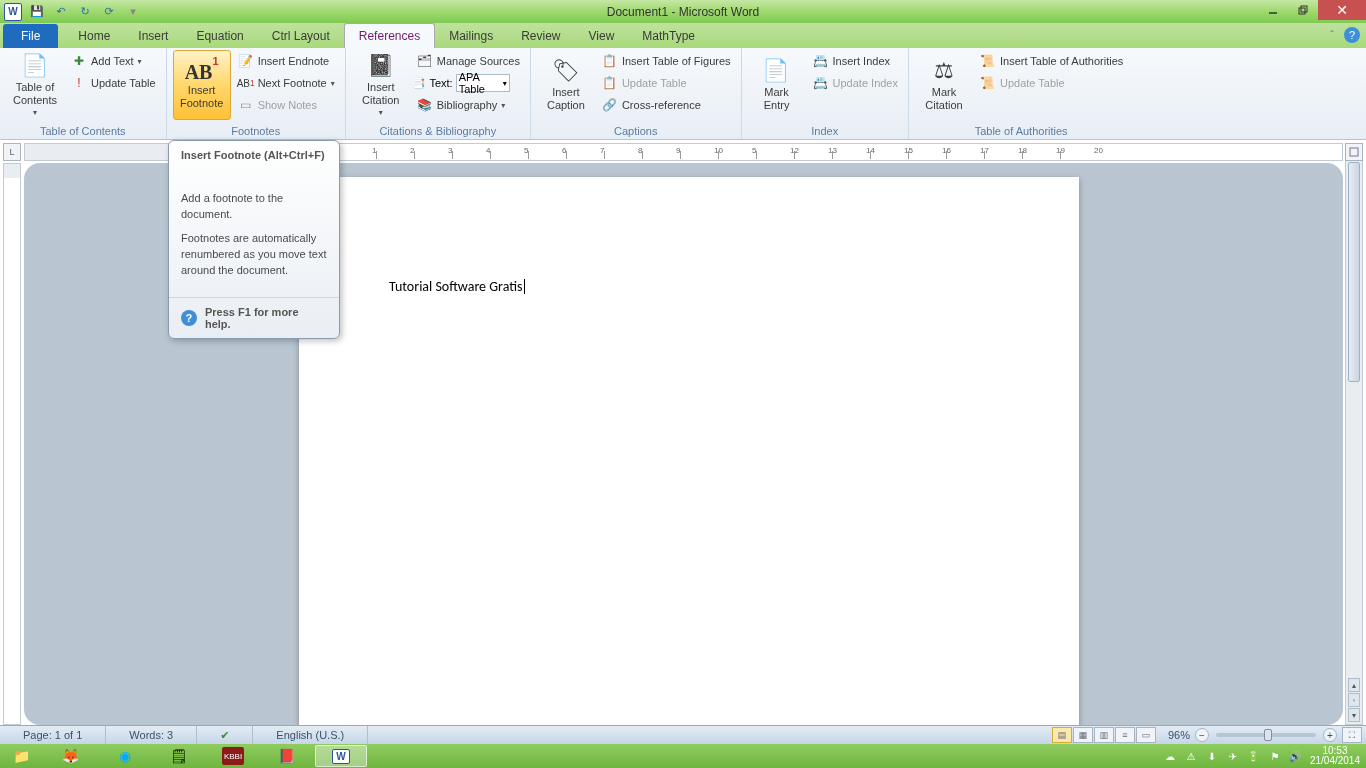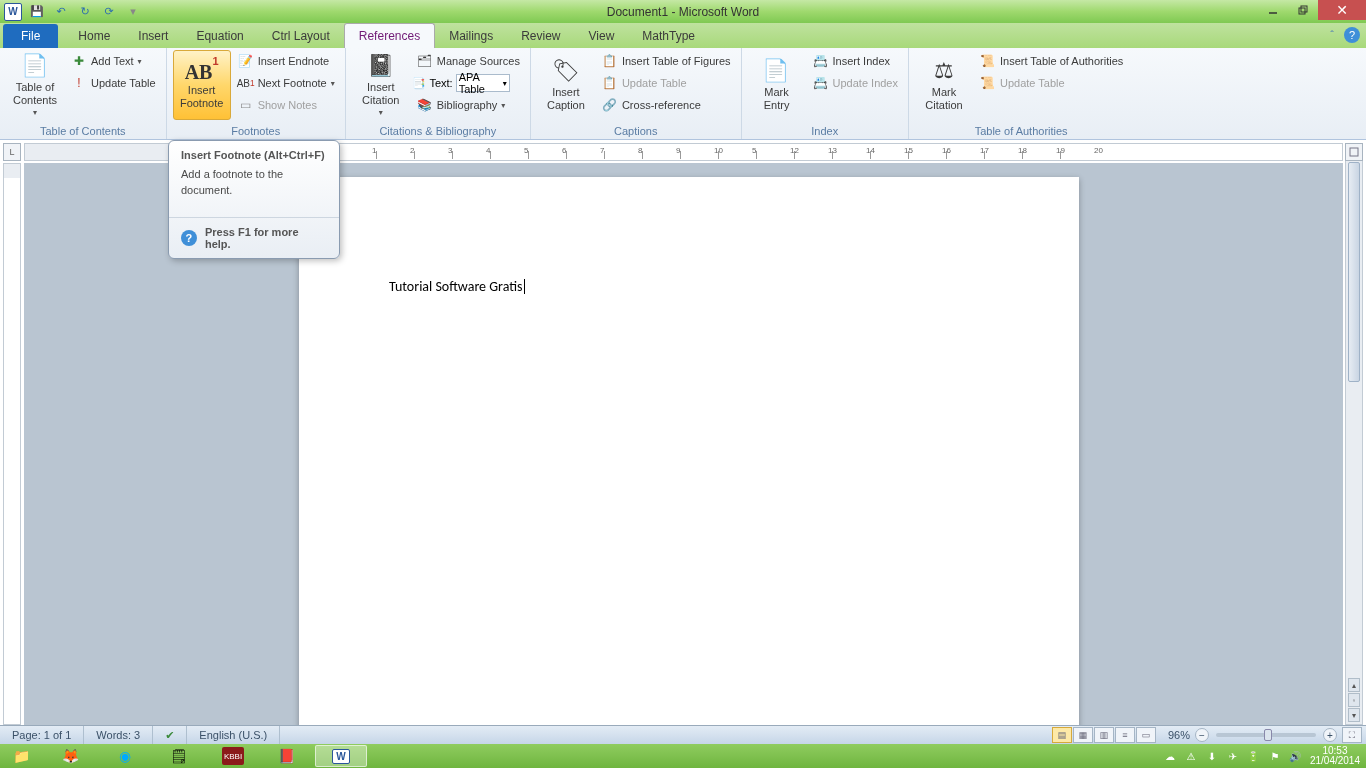--- a/index.html
+++ b/index.html
@@ -36,46 +36,46 @@
 .small-btn { display: flex; align-items: center; gap: 4px; padding: 2px 4px; font-size: 11px; color: #3b3b3b; cursor: pointer; height: 22px; white-space:nowrap;}
 .small-btn.disabled { color: #a0a0a0; }
 .small-btn .ic { width: 16px; height: 16px; display: inline-flex; align-items: center; justify-content: center; font-size: 12px; }
 .dd-arrow::after { content: " ▾"; font-size: 8px; color: #555;}
 .style-row { display:flex; align-items:center; gap:3px; font-size:11px; height:22px;}
 .style-combo { border:1px solid #abc; background:#fff; height:18px; width:54px; font-size:11px; padding:0 2px; display:flex; align-items:center; justify-content:space-between;}
 
 
 .tooltip { position: absolute; left: 168px; top: 140px; width: 172px; background: linear-gradient(to bottom,#ffffff 0%, #e9eef4 100%); border: 1px solid #8a9bb0; border-radius: 6px; box-shadow: 2px 2px 6px rgba(0,0,0,0.25); z-index: 100; font-size: 11px; color: #4a4a4a; }
 .tooltip-head { font-weight: bold; padding: 8px 12px 4px; color:#555;}
-.tooltip-body { padding: 2px 12px 10px; line-height: 1.45; }
+.tooltip-body { padding: 2px 12px 10px; line-height: 1.45; margin-top: 24px; }
 .tooltip-body p { margin-bottom: 8px; }
 .tooltip-foot { border-top: 1px solid #cdd6e0; padding: 8px 12px; display: flex; align-items: center; gap: 8px; font-weight:bold; color:#555;}
 .tooltip-foot .q { width: 16px; height: 16px; background: #3f8fd8; color: #fff; border-radius: 50%; display: flex; align-items: center; justify-content: center; font-size: 11px; font-weight:bold;}
 
 
 .ruler-corner { position:absolute; left:3px; top:143px; width:18px; height:18px; border:1px solid #a8b4c0; background:#f0f3f7; font-size:9px; display:flex;align-items:center;justify-content:center; color:#666;}
 .hruler { position: absolute; left: 24px; right: 23px; top: 143px; height: 18px; background: #e9edf2; border: 1px solid #c2cbd4; overflow:hidden;}
 .hruler-inner { position:absolute; left:275px; right:0; top:0; bottom:0; background:#fff; display:flex; align-items:center;}
 .hruler-tick { position:relative; width:38px; font-size:8px; color:#666; border-left:1px solid #999; height:8px; margin-top:5px;}
 .hruler-num { position:absolute; top:-5px; left:33px; font-size:8px;}
 .vruler { position: absolute; left: 3px; top: 163px; bottom: 43px; width: 18px; background: #e9edf2; border: 1px solid #c2cbd4; }
 .vruler-inner{ position:absolute; top:14px; left:0; right:0; bottom:0; background:#fff;}
-.docarea { position: absolute; left: 24px; right: 23px; top: 163px; bottom: 43px; background: #b9c5d1; overflow: hidden; }
+.docarea { position: absolute; left: 24px; right: 23px; top: 163px; bottom: 43px; background: #b9c5d1; overflow: hidden; border-radius: 16px; }
 .page { position: absolute; left: 275px; top: 14px; width: 780px; min-height: 1000px; background: #fff; box-shadow: 0 2px 6px rgba(0,0,0,0.3); padding: 100px 90px; }
 .doc-text { font-family: Calibri, sans-serif; font-size: 14px; color: #000; }
 .cursor { display:inline-block; width:1px; height:15px; background:#000; vertical-align:text-bottom; margin-left:1px;}
 .vscroll { position:absolute; right:3px; top:143px; bottom:43px; width:18px; background:#e9edf2; border:1px solid #c2cbd4;}
 .vscroll-thumb{ position:absolute; top:18px; left:2px; right:2px; height:220px; background:linear-gradient(to right,#e6ecf3,#c9d5e3); border:1px solid #9fb2c7; border-radius:2px;}
 .navbtns { position:absolute; bottom:2px; left:2px; right:2px; display:flex; flex-direction:column; gap:1px;}
 .navbtn{ height:14px; background:#dfe6ee; border:1px solid #b0bdc9; font-size:8px; display:flex; align-items:center; justify-content:center; color:#555; cursor:pointer;}
 .ruler-toggle { position:absolute; right:3px; top:143px; width:18px; height:18px; border:1px solid #a8b4c0; background:#f0f3f7; z-index:2; cursor:pointer; display:flex;align-items:center;justify-content:center;}
 
 
 .statusbar { position: absolute; left: 0; right: 0; bottom: 24px; height: 19px; background: linear-gradient(to bottom, #e3ecf5 0%, #c6d6e8 100%); border-top: 1px solid #9ab; display: flex; align-items: center; font-size: 11px; color: #3b5168; }
-.status-seg { padding: 0 12px; border-right: 1px solid #aebfcf; height: 100%; display: flex; align-items: center; gap: 5px; cursor:pointer;}
+.status-seg { padding: 0 23px; border-right: 1px solid #aebfcf; height: 100%; display: flex; align-items: center; gap: 5px; cursor:pointer;}
 .status-right { position: absolute; right: 4px; display: flex; align-items: center; gap: 1px; }
 .view-btn { width: 20px; height: 16px; border: 1px solid #a5b5c5; background: #f0f4f9; cursor: pointer; font-size:9px; display:flex;align-items:center;justify-content:center; color:#667;}
 .view-btn.active { background:#fde9a7; border-color:#d6a93b;}
 .zoom-slider { width: 100px; height: 4px; background: #b8c6d4; margin: 0 6px; position: relative; border-radius:2px;}
 .zoom-slider-thumb { position: absolute; left: 48px; top: -4px; width: 8px; height: 12px; background: #dbe4ed; border: 1px solid #88a; border-radius:2px;}
 .zoom-btn { width:14px; height:14px; border:1px solid #a5b5c5; background:#f0f4f9; font-size:10px; display:flex;align-items:center;justify-content:center; cursor:pointer; border-radius:7px;}
 
 
 .taskbar { position: absolute; left: 0; right: 0; bottom: 0; height: 24px; background: linear-gradient(to bottom, #8fcc5f 0%, #6fb53f 100%); display: flex; align-items: center; }
 .task-item { width: 52px; height: 22px; margin: 0 1px; display: flex; align-items: center; justify-content: center; cursor: pointer; border-radius:2px;}
@@ -375,20 +375,21 @@
     <div class="navbtn">▴</div>
     <div class="navbtn">◦</div>
     <div class="navbtn">▾</div>
   </div>
 </div>
 
 <div class="tooltip">
   <div class="tooltip-head">Insert Footnote (Alt+Ctrl+F)</div>
   <div class="tooltip-body">
     <p>Add a footnote to the document.</p>
+    <p>Footnotes are automatically renumbered as you move text around the document.</p>
   </div>
   <div class="tooltip-foot">
     <span class="q">?</span>
     <span>Press F1 for more help.</span>
   </div>
 </div>
 
 <div class="statusbar">
   <div class="status-seg">Page: 1 of 1</div>
   <div class="status-seg">Words: 3</div>

